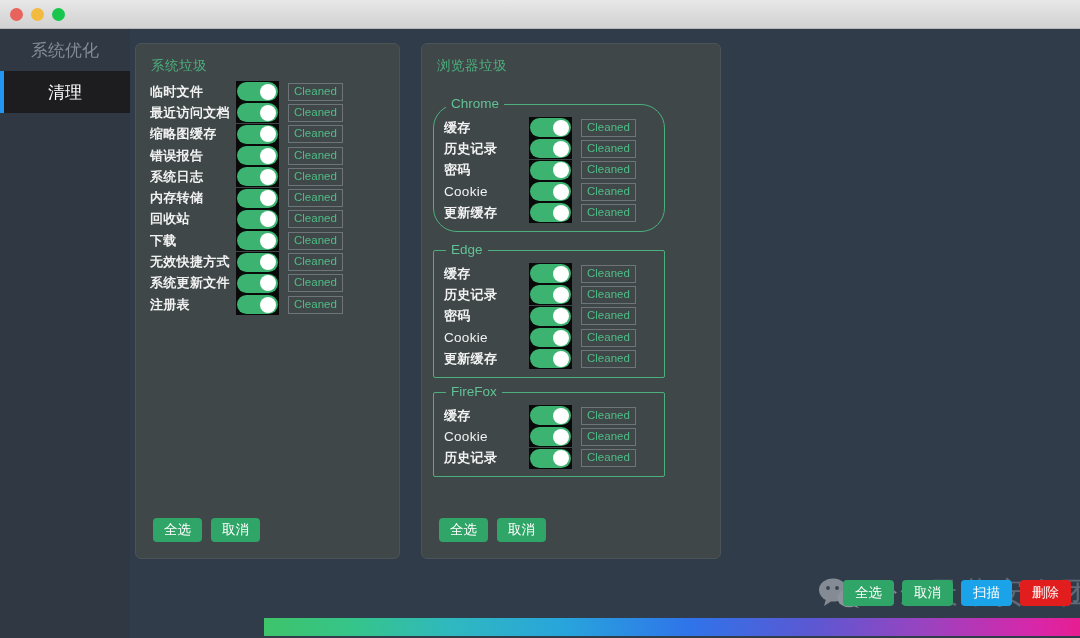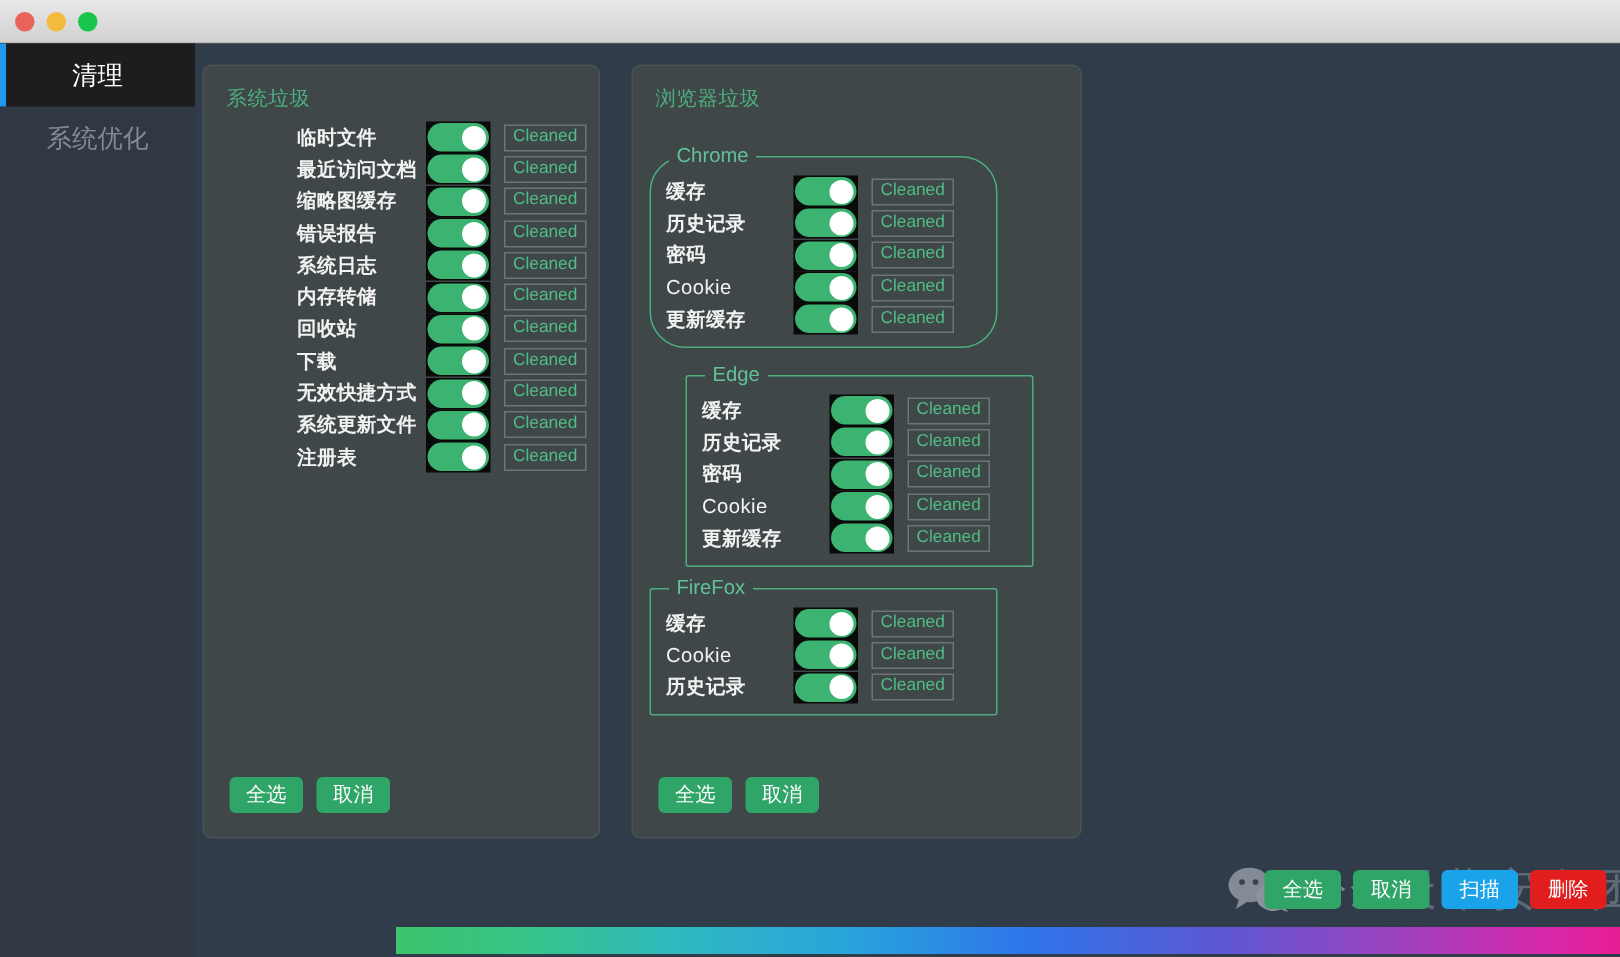--- a/index.html
+++ b/index.html
@@ -57,21 +57,21 @@
     border-radius: 6px;
   }
   #panel-system  { left: 5px;   top: 14px; width: 265px; height: 516px; }
   #panel-browser { left: 291px; top: 14px; width: 300px; height: 516px; }
 
   .panel-title {
     position: absolute; left: 15px; top: 13px;
     font-size: 13.5px; color: #4caf7d; letter-spacing: .5px;
   }
 
-  .rows { position: absolute; left: 14px; top: 37px; margin-left: 48px; }
+  .rows { position: absolute; left: 14px; top: 37px; }
   .row {
     display: flex; align-items: center; height: 21.3px;
   }
   .row-label {
     width: 86px; font-size: 13px; color: #f2f2f2; font-weight: bold;
     white-space: nowrap; letter-spacing: .3px;
   }
   .row-label.latin { font-weight: normal; font-size: 13.5px; }
 
   
@@ -157,25 +157,25 @@
 
   <div class="titlebar">
     <div class="traffic">
       <span class="tl tl-red"></span>
       <span class="tl tl-yellow"></span>
       <span class="tl tl-green"></span>
     </div>
   </div>
 
   <div class="sidebar">
+    <div class="side-item idle">
+      <span>系统优化</span>
+    </div>
     <div class="side-item active">
       <span>清理</span>
-    </div>
-    <div class="side-item idle">
-      <span>系统优化</span>
     </div>
   </div>
 
   <div class="main">
 
     <div class="panel" id="panel-system">
       <div class="panel-title">系统垃圾</div>
       <div class="rows" id="system-rows">
           <div class="row">
             <div class="row-label">临时文件</div>
@@ -329,21 +329,21 @@
                 <div class="row-label">更新缓存</div>
                 <div class="toggle">
                   <div class="pill">
                     <div class="knob"></div>
                   </div>
                 </div>
                 <div class="cleaned">Cleaned</div>
               </div>
             </div>
           </div>
-          <div class="groupbox" style="left: 11px; width: 232px; top: 206px; height: 128px; margin-left: 24px;">
+          <div class="groupbox" style="left: 11px; width: 232px; top: 206px; height: 128px;">
             <div class="legend">Edge</div>
             <div class="gb-rows">
               <div class="row">
                 <div class="row-label">缓存</div>
                 <div class="toggle">
                   <div class="pill">
                     <div class="knob"></div>
                   </div>
                 </div>
                 <div class="cleaned">Cleaned</div>

